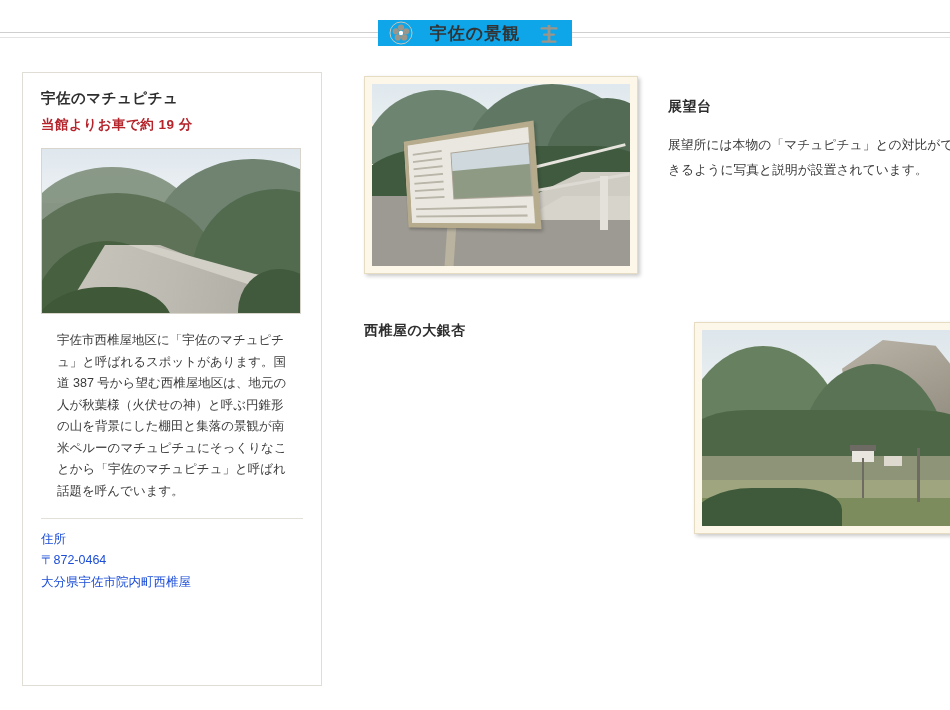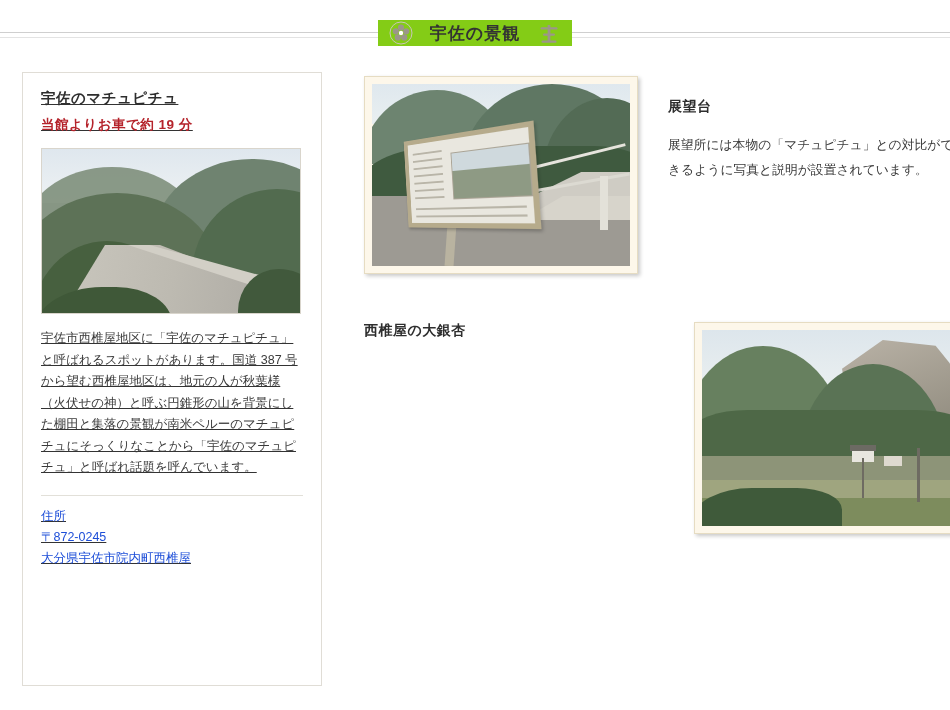--- a/index.html
+++ b/index.html
@@ -38,21 +38,21 @@
   .header-center {
     position: absolute;
     left: 0; right: 0;
     top: 20px;
     display: flex;
     align-items: center;
     justify-content: center;
     gap: 14px;
   }
   .header-center .mask {
-    background: #84cc16;
+    background: #0ea5e9;
     padding: 0 10px;
     display: flex;
     align-items: center;
     gap: 16px;
   }
   .hdr-icon-flower {
     width: 26px; height: 26px;
     position: relative;
   }
   .hdr-title {
@@ -72,21 +72,20 @@
     position: relative;
     display: flex;
     padding: 0 16px;
   }
 
   
   .left-col {
     width: 300px;
     flex: 0 0 300px;
     margin-left: 6px;
-    text-decoration: underline;
   }
   .info-card {
     border: 1px solid #e0ddd6;
     background: #ffffff;
     padding: 16px 18px 0 18px;
     height: 614px;
     position: relative;
   }
   .card-title {
     font-size: 14.5px;
@@ -109,21 +108,21 @@
     background: #cfd6cf;
     position: relative;
     overflow: hidden;
   }
   .card-body {
     font-size: 12.5px;
     line-height: 1.72;
     color: #3a3a3a;
     margin: 14px 0 0 0;
   }
-  .card-body p { margin: 0; }
+  .card-body p { margin: 16px; }
   .card-body p + p { margin-top: 0; }
   .card-divider {
     border-top: 1px solid #e2e0d9;
     margin: 16px 0 10px 0;
   }
   .card-address {
     font-size: 12.5px;
     line-height: 1.7;
     color: #1d4ed8;
   }
@@ -412,21 +411,21 @@
       </div>
 
       <div class="card-body">
         <p>宇佐市西椎屋地区に「宇佐のマチュピチュ」と呼ばれるスポットがあります。国道 387 号から望む西椎屋地区は、地元の人が秋葉様（火伏せの神）と呼ぶ円錐形の山を背景にした棚田と集落の景観が南米ペルーのマチュピチュにそっくりなことから「宇佐のマチュピチュ」と呼ばれ話題を呼んでいます。</p>
       </div>
 
       <div class="card-divider"></div>
 
       <div class="card-address">
         <div>住所</div>
-        <div>〒872-0245</div>
+        <div>〒872-0464</div>
         <div>大分県宇佐市院内町西椎屋</div>
       </div>
     </div>
   </div>
 
   <div class="col-separator"></div>
 
   <div class="right-col">
 
     <div class="section one">

